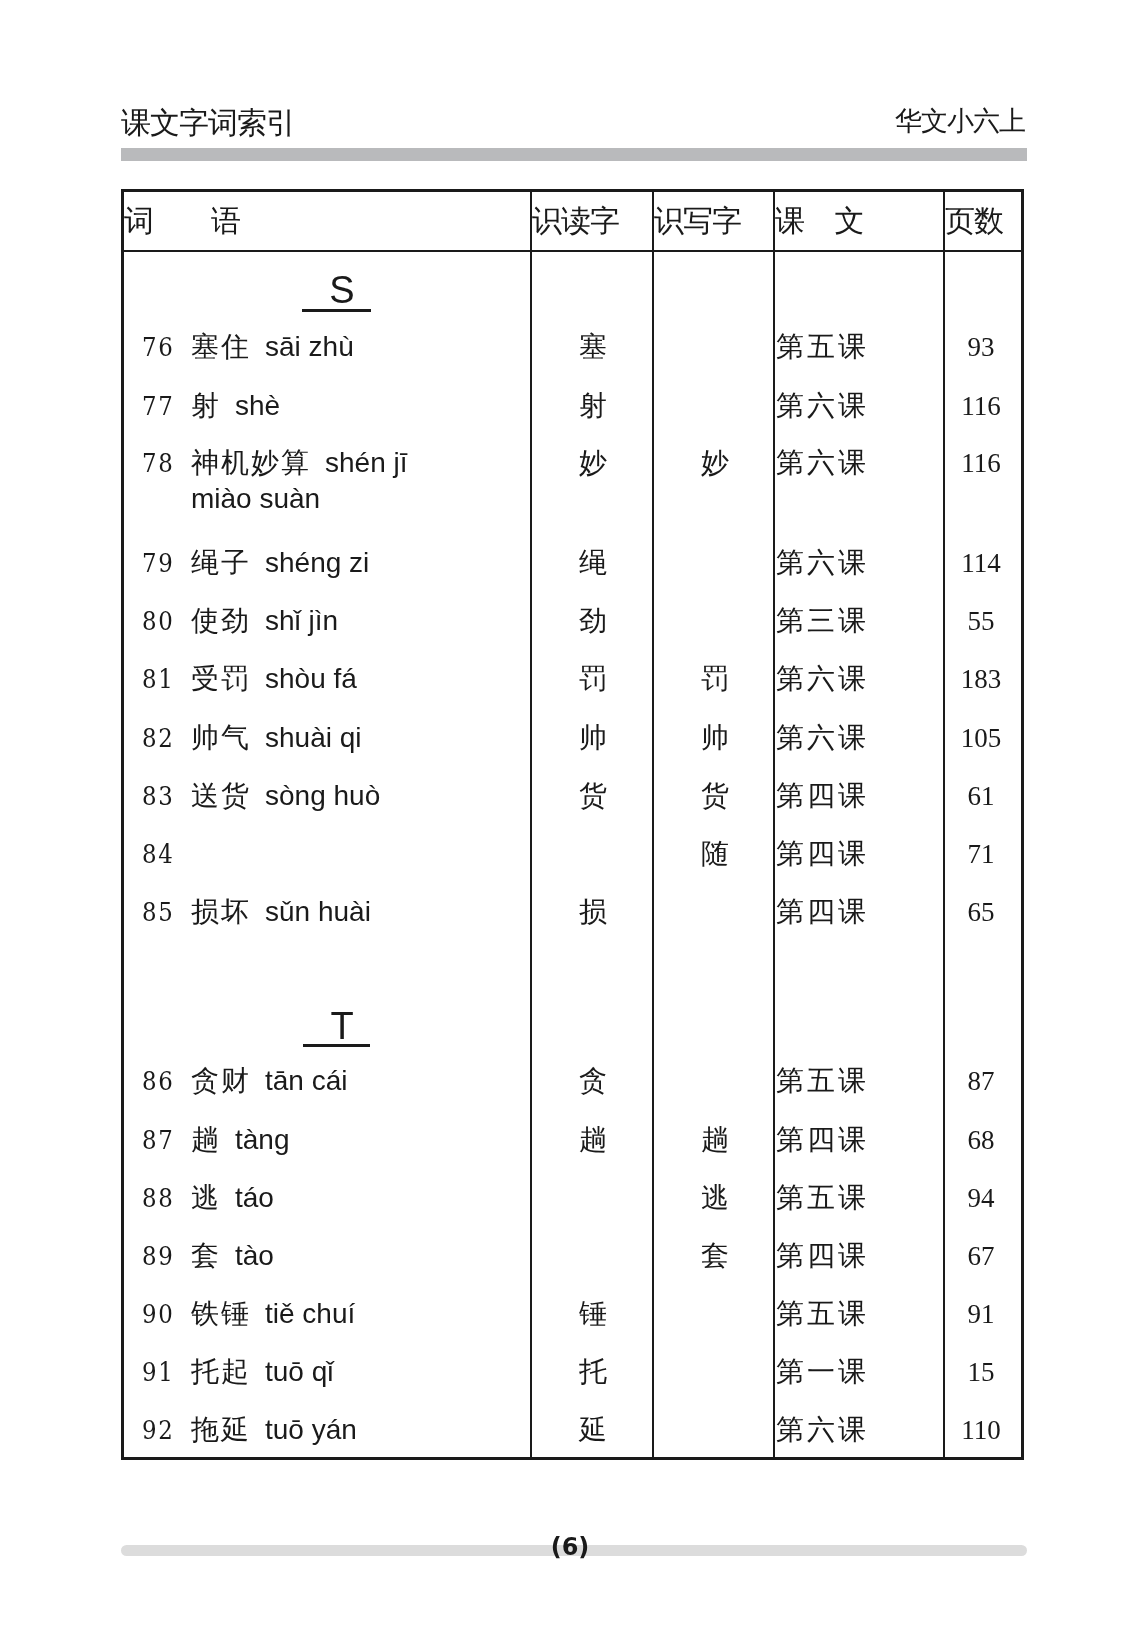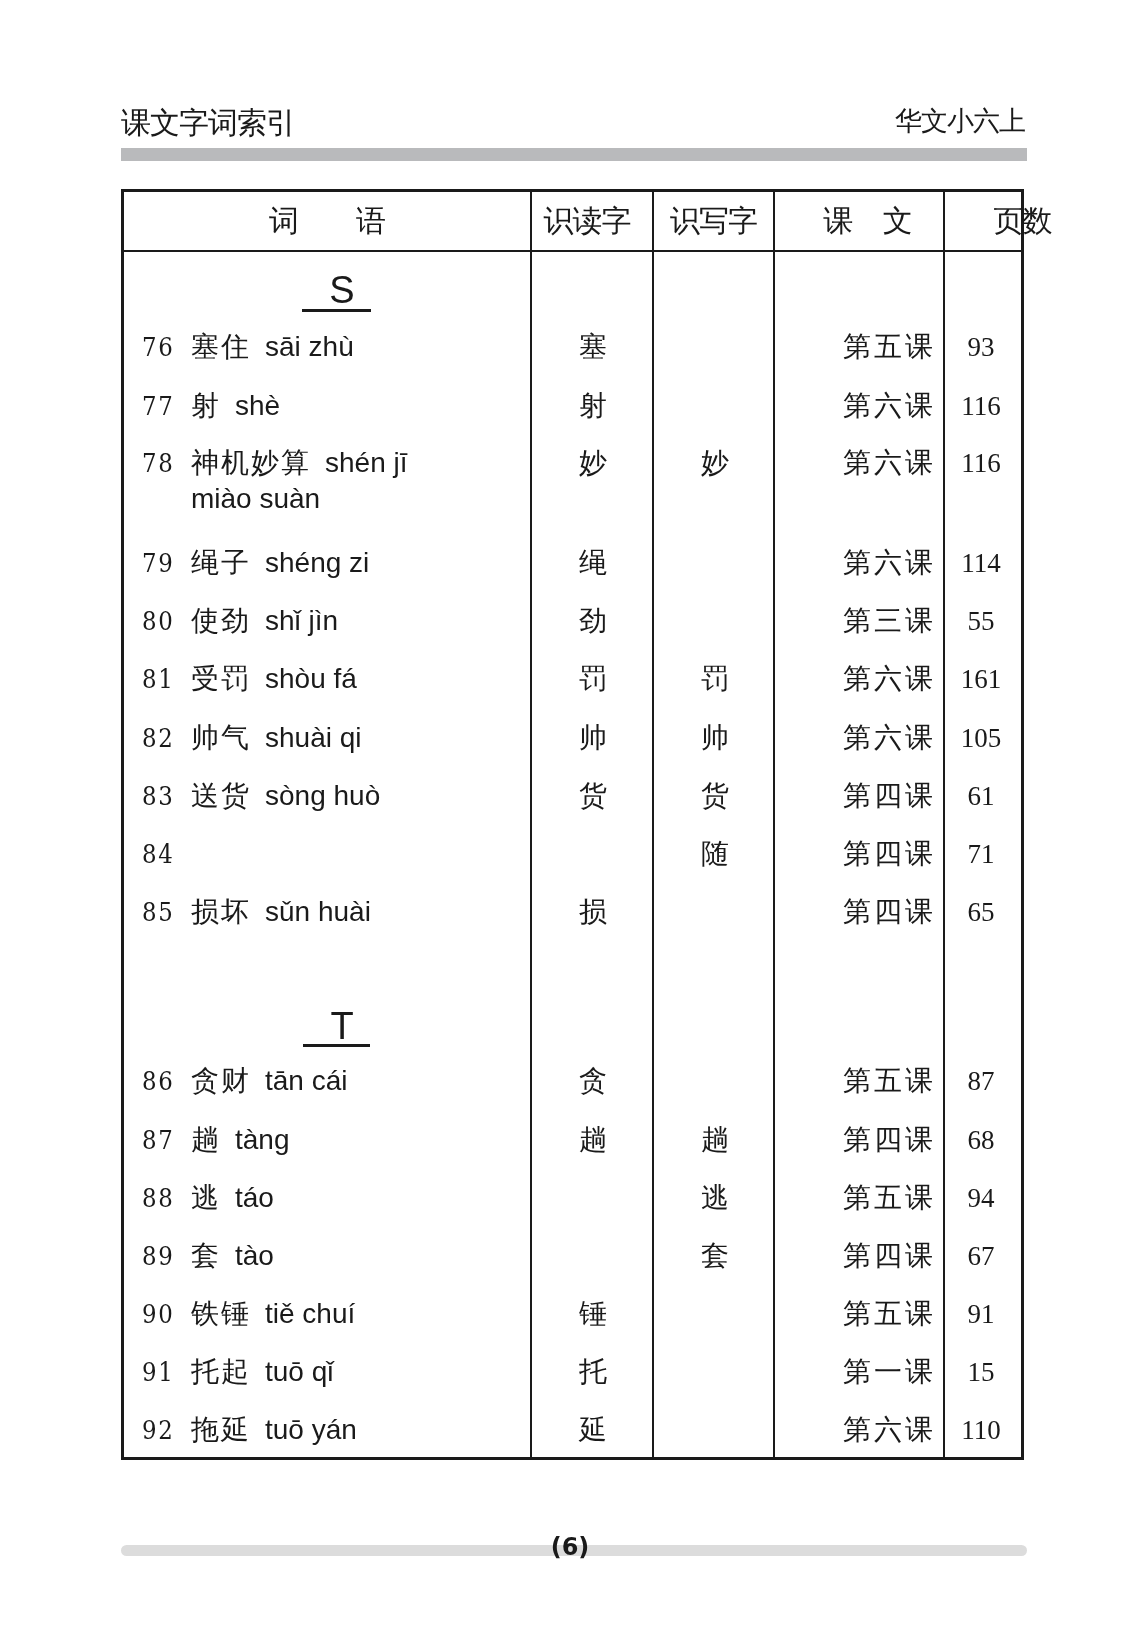--- a/index.html
+++ b/index.html
@@ -6,41 +6,41 @@
   body { width: 1146px; height: 1651px; position: relative; overflow: hidden;
          font-family: "DejaVu Sans", "Liberation Sans", sans-serif; color: #1a1a1a; }
   .hdr-left { position: absolute; left: 121px; top: 103px; font-size: 30px; letter-spacing: -1px; }
   .hdr-right { position: absolute; right: 121px; top: 103px; font-size: 27px; letter-spacing: -1px; text-align: right; }
   .hdr-bar { position: absolute; left: 121px; top: 148px; width: 906px; height: 13px; background: #b9babc; }
 
   .tbl { position: absolute; left: 121px; top: 189px; width: 903px; height: 1271px;
          border: 3px solid #1a1a1a; box-sizing: border-box; }
   .vline { position: absolute; top: 0; bottom: 0; width: 2px; background: #1a1a1a; }
   .hline { position: absolute; left: 0; right: 0; top: 58px; height: 2px; background: #1a1a1a; }
-  .th { position: absolute; top: 0; height: 58px; line-height: 58px; text-align: center;
+  .th { position: absolute; top: 0; height: 58px; line-height: 58px; text-align: left;
         font-size: 30px; letter-spacing: -1px; white-space: pre; }
 
   .letter { position: absolute; width: 120px; text-align: center; font-family: "Liberation Sans", sans-serif;
             font-size: 38px; line-height: 38px; }
   .letter-ul { position: absolute; height: 3px; background: #1a1a1a; }
 
   .row { position: absolute; left: 0; width: 903px; height: 40px; }
   .num { position: absolute; left: 18px; top: 0; font-family: "DejaVu Serif", "Liberation Serif", serif;
          font-size: 26px; line-height: 40px; letter-spacing: 2px; transform: scaleX(0.88); transform-origin: left; }
   .word { position: absolute; left: 67px; top: 0; font-family: "DejaVu Serif", "Liberation Serif", serif;
           font-size: 28px; line-height: 40px; letter-spacing: 2px; white-space: nowrap; }
   .pinyin { font-family: "Liberation Sans", "DejaVu Sans", sans-serif; font-size: 28px; letter-spacing: 0;
             margin-left: 14px; }
   .pinyin2 { position: absolute; left: 67px; top: 36px; font-family: "Liberation Sans", sans-serif;
              font-size: 28px; line-height: 40px; white-space: nowrap; }
   .c-read, .c-write { position: absolute; top: 0; width: 120px; text-align: center;
                       font-family: "DejaVu Serif", "Liberation Serif", serif; font-size: 28px; line-height: 40px; }
   .c-read { left: 409px; }
   .c-write { left: 531px; }
-  .c-lesson { position: absolute; left: 652px; top: 0; width: 160px; text-align: right;
+  .c-lesson { position: absolute; left: 652px; top: 0; width: 160px; text-align: left;
               font-family: "DejaVu Serif", "Liberation Serif", serif; font-size: 28px; line-height: 40px; letter-spacing: 3px; }
   .c-page { position: absolute; left: 822px; top: 0; width: 70px; text-align: center;
             font-family: "Liberation Serif", "DejaVu Serif", serif; font-size: 27px; line-height: 40px; }
 
   .ftr-bar { position: absolute; left: 121px; top: 1545px; width: 906px; height: 11px; background: #dcdcdc; border-radius: 6px; }
   .ftr-num { position: absolute; left: 540px; top: 1533px; width: 60px; text-align: center;
              font-family: "DejaVu Sans", sans-serif; font-weight: bold; font-size: 24px; background: transparent; }
 </style>
 </head>
 <body>
@@ -54,21 +54,21 @@
   <div class="vline" style="left:406px"></div>
   <div class="vline" style="left:528px"></div>
   <div class="vline" style="left:649px"></div>
   <div class="vline" style="left:819px"></div>
   <div class="hline"></div>
 
   <div class="th" style="left:0;width:406px">词　　语</div>
   <div class="th" style="left:408px;width:110px">识读字</div>
   <div class="th" style="left:530px;width:119px">识写字</div>
   <div class="th" style="left:651px;width:196px;letter-spacing:10px">课 文</div>
-  <div class="th" style="left:855px;width:87px">页数</div>
+  <div class="th" style="left:821px;width:87px">页数</div>
 
   <div class="letter" style="left:158px;top:79px">S</div>
   <div class="letter-ul" style="left:178px;top:117px;width:69px"></div>
 
   <div class="row" style="top:135px">
     <span class="num">76</span>
     <span class="word"><span>塞住</span><span class="pinyin">sāi zhù</span></span>
     <span class="c-read">塞</span>
     <span class="c-write"></span>
     <span class="c-lesson">第五课</span>
@@ -111,21 +111,21 @@
     <span class="c-lesson">第三课</span>
     <span class="c-page">55</span>
   </div>
 
   <div class="row" style="top:467px">
     <span class="num">81</span>
     <span class="word"><span>受罚</span><span class="pinyin">shòu fá</span></span>
     <span class="c-read">罚</span>
     <span class="c-write">罚</span>
     <span class="c-lesson">第六课</span>
-    <span class="c-page">161</span>
+    <span class="c-page">183</span>
   </div>
 
   <div class="row" style="top:526px">
     <span class="num">82</span>
     <span class="word"><span>帅气</span><span class="pinyin">shuài qi</span></span>
     <span class="c-read">帅</span>
     <span class="c-write">帅</span>
     <span class="c-lesson">第六课</span>
     <span class="c-page">105</span>
   </div>

